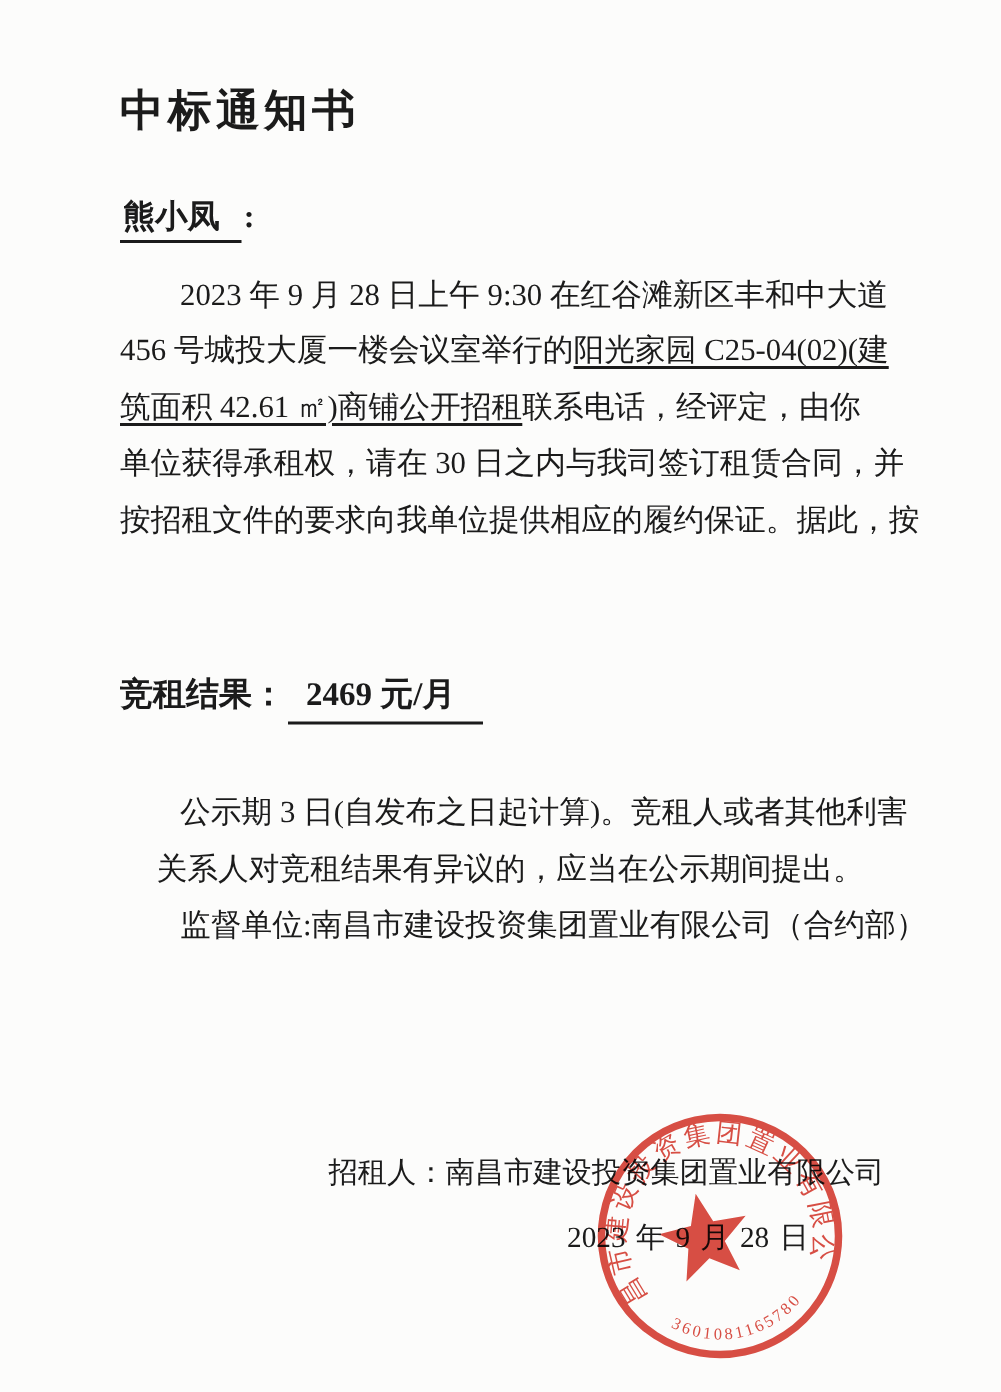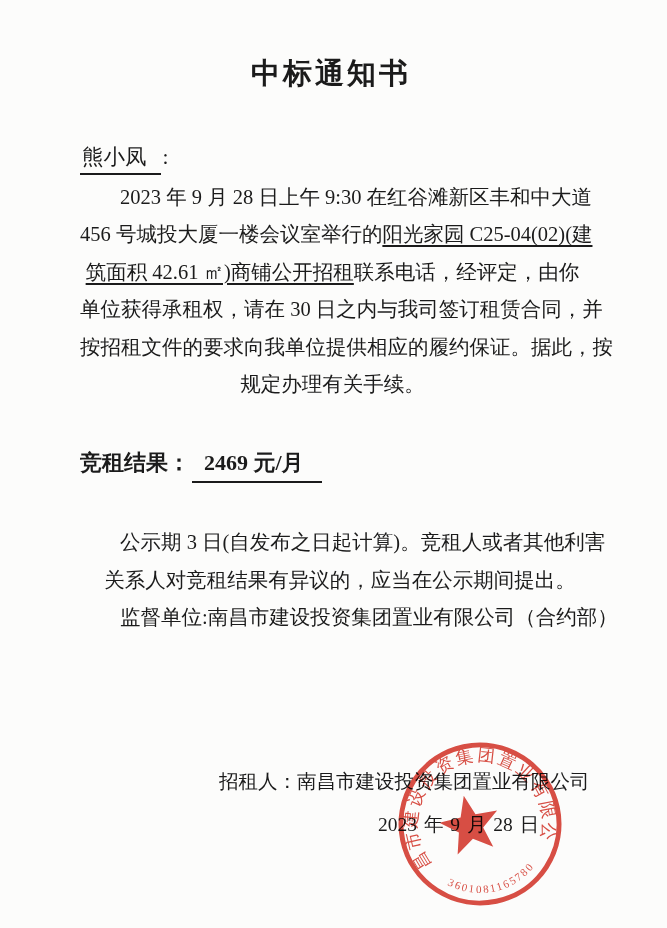--- a/index.html
+++ b/index.html
@@ -10,40 +10,38 @@
     background: #fcfcfb;
     font-family: "Liberation Serif", "DejaVu Serif", serif;
     color: #1b1b1b;
     overflow: hidden;
   }
   .abs { position: absolute; }
   .line { white-space: nowrap; }
 
   .doc-title {
     left: 80px; top: 54px; width: 502px;
-    text-align: center;
     font-size: 29px; font-weight: bold;
     letter-spacing: 3px;
   }
 
   .salutation {
-    left: 80px; top: 142px;
-    font-size: 21.5px; font-weight: normal;
+    left: 80px; top: 129px;
+    font-size: 21.5px; font-weight: bold;
   }
   .salutation .name {
     display: inline-block;
     border-bottom: 2px solid #1b1b1b;
     padding: 0 14px 2px 2px;
   }
   .salutation .colon { margin-left: 2px; }
 
   .para1 {
     left: 80px; top: 179px; width: 505px;
     font-size: 20.5px;
-    text-align: center;
   }
   .para1 .line { height: 37.4px; line-height: 37.4px; }
   .indent { padding-left: 40px; }
 
   .em {
     font-weight: normal;
     text-decoration: underline;
     text-decoration-thickness: 1.7px;
     text-underline-offset: 4px;
   }
@@ -105,21 +103,20 @@
   <div class="abs salutation">
     <span class="name">熊小凤</span><span class="colon">:</span>
   </div>
 
   <div class="abs para1">
     <div class="line indent">2023 年 9 月 28 日上午 9:30 在红谷滩新区丰和中大道</div>
     <div class="line"><span>456 号城投大厦一楼会议室举行的</span><span class="em">阳光家园 C25-04(02)(建</span></div>
     <div class="line"><span class="em">筑面积 42.61 ㎡)商铺公开招租</span><span>联系电话，经评定，由你</span></div>
     <div class="line">单位获得承租权，请在 30 日之内与我司签订租赁合同，并</div>
     <div class="line">按招租文件的要求向我单位提供相应的履约保证。据此，按</div>
-    <div class="line">规定办理有关手续。</div>
   </div>
 
   <div class="abs result-line line">
     <span>竞租结果：</span><span class="value">2469 元/月</span>
   </div>
 
   <div class="abs para2">
     <div class="line indent">公示期 3 日(自发布之日起计算)。竞租人或者其他利害</div>
     <div class="line">关系人对竞租结果有异议的，应当在公示期间提出。</div>
     <div class="line indent">监督单位:南昌市建设投资集团置业有限公司（合约部）</div>

